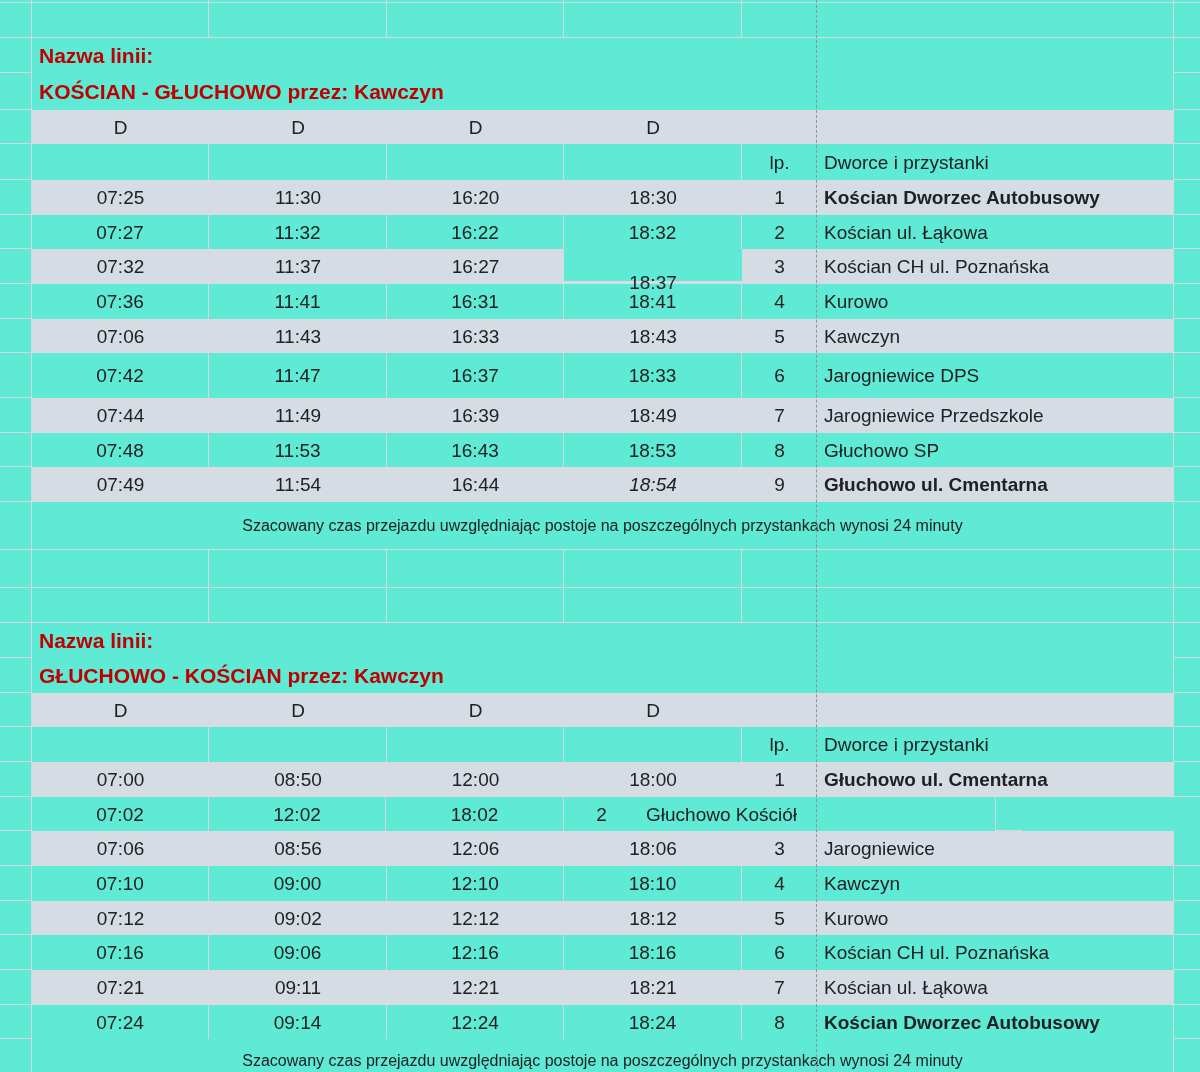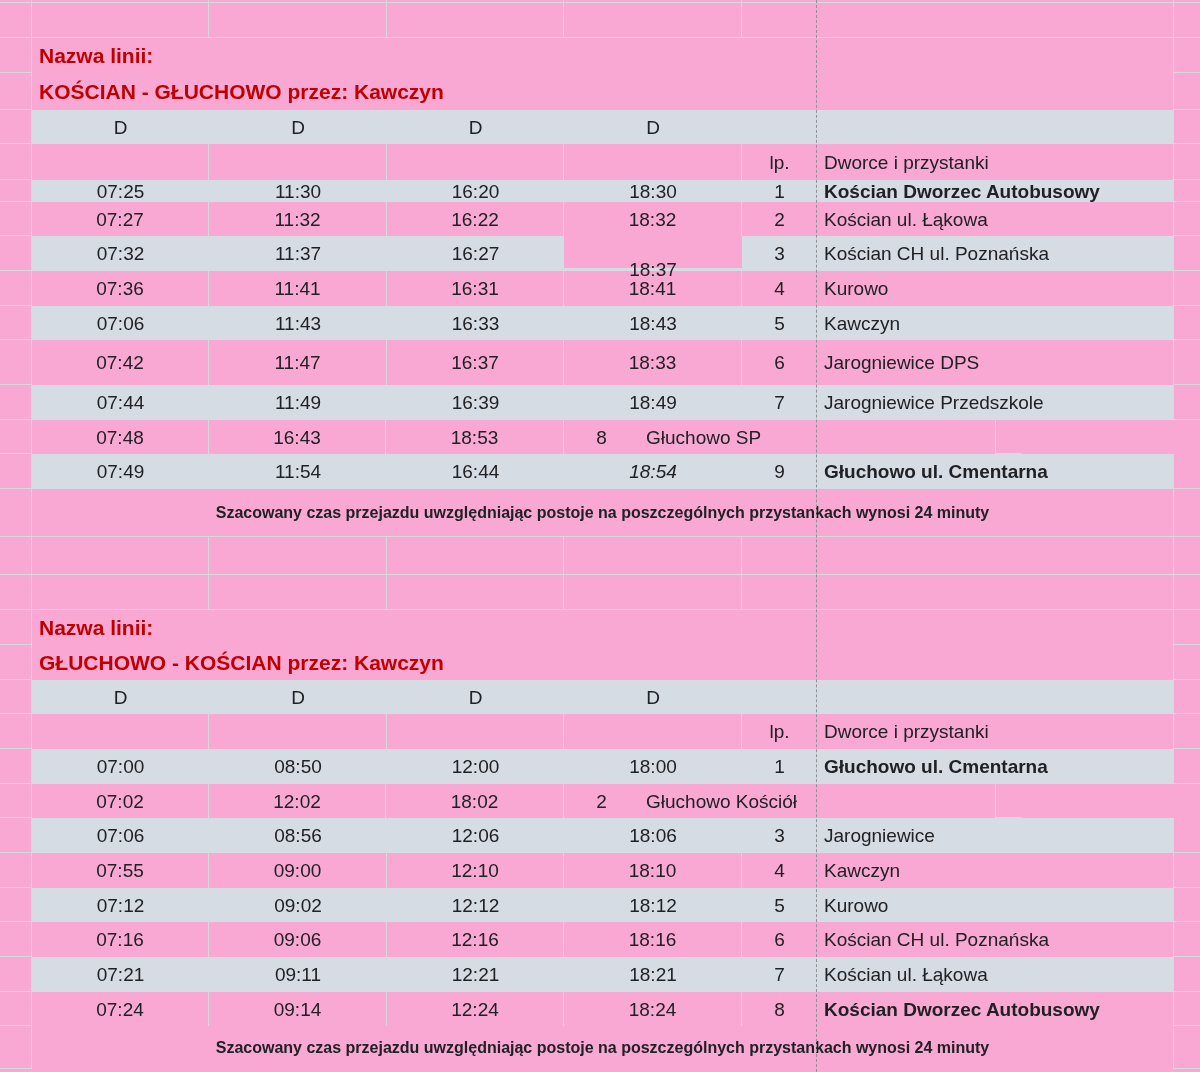--- a/index.html
+++ b/index.html
@@ -6,21 +6,21 @@
     --red:#c00000;
     --band:#d6dce4;
     --grid:#d5d8dc;
     --text:#202124;
     --dash:#8f9399;
   }
   html,body{margin:0;padding:0;background:#fff;}
   .sheet{
     position:relative;
     width:1200px;height:1072px;
-    background:#f9a8d4;
+    background:#5eead4;
     font-family:"Liberation Sans","DejaVu Sans",sans-serif;
     color:var(--text);
     overflow:hidden;
   }
   .row{display:flex;width:1200px;}
   .cell{
     box-sizing:border-box;flex:0 0 auto;
     display:flex;align-items:center;
     font-size:19px;line-height:1;
     white-space:nowrap;
@@ -33,21 +33,21 @@
   .merged{width:1141px;}
   .g{border-right:1px solid var(--grid);border-bottom:1px solid var(--grid);}
   .vr{border-right:1px solid var(--grid);}
   .hb{border-bottom:1px solid var(--grid);}
   .hl{border-left:1px solid var(--grid);}
   .band{background:var(--band);}
   .label-cell,.title-cell{
     color:var(--red);font-weight:bold;font-size:21px;
     padding-left:7px;
   }
-  .footer-cell{justify-content:center;font-weight:bold;font-size:16px;}
+  .footer-cell{justify-content:center;font-weight:normal;font-size:16px;}
   .bold{font-weight:bold;}
   .dash-line{
     position:absolute;left:816px;top:0;width:0;height:1072px;
     border-left:1px dashed var(--dash);
     z-index:4;
   }
 </style>
 </head>
 <body>
 
@@ -96,21 +96,21 @@
     <div class="row row-colhead" style="height: 36px;">
       <div class="cell col-a g"></div>
       <div class="cell col-t vr" style="width: 177px;"></div>
       <div class="cell col-t vr" style="width: 178px;"></div>
       <div class="cell col-t vr" style="width: 177px;"></div>
       <div class="cell col-t vr" style="width: 178px;"></div>
       <div class="cell col-lp">lp.</div>
       <div class="cell col-stop">Dworce i przystanki</div>
       <div class="cell col-h hl hb"></div>
     </div>
-    <div class="row row-data" style="height: 22px;">
+    <div class="row row-data" style="height: 35px;">
       <div class="cell col-a g"></div>
       <div class="cell col-t band" style="width: 177px;">07:25</div>
       <div class="cell col-t band" style="width: 178px;">11:30</div>
       <div class="cell col-t band" style="width: 177px;">16:20</div>
       <div class="cell col-t band" style="width: 178px;">18:30</div>
       <div class="cell col-lp band">1</div>
       <div class="cell col-stop band bold">Kościan Dworzec Autobusowy</div>
       <div class="cell col-h hl hb"></div>
     </div>
     <div class="row row-data" style="height: 34px;">
@@ -169,20 +169,21 @@
       <div class="cell col-t band" style="width: 178px;">11:49</div>
       <div class="cell col-t band" style="width: 177px;">16:39</div>
       <div class="cell col-t band" style="width: 178px;">18:49</div>
       <div class="cell col-lp band">7</div>
       <div class="cell col-stop band">Jarogniewice Przedszkole</div>
       <div class="cell col-h hl hb"></div>
     </div>
     <div class="row row-data" style="height: 34px;">
       <div class="cell col-a g"></div>
       <div class="cell col-t vr" style="width: 177px;">07:48</div>
+      <div class="cell col-t vr" style="width: 178px;">11:53</div>
       <div class="cell col-t vr" style="width: 177px;">16:43</div>
       <div class="cell col-t vr" style="width: 178px;">18:53</div>
       <div class="cell col-lp">8</div>
       <div class="cell col-stop">Głuchowo SP</div>
       <div class="cell col-h hl hb"></div>
     </div>
     <div class="row row-data" style="height: 35px;">
       <div class="cell col-a g"></div>
       <div class="cell col-t band" style="width: 177px;">07:49</div>
       <div class="cell col-t band" style="width: 178px;">11:54</div>
@@ -271,21 +272,21 @@
       <div class="cell col-t band" style="width: 177px;">07:06</div>
       <div class="cell col-t band" style="width: 178px;">08:56</div>
       <div class="cell col-t band" style="width: 177px;">12:06</div>
       <div class="cell col-t band" style="width: 178px;">18:06</div>
       <div class="cell col-lp band">3</div>
       <div class="cell col-stop band">Jarogniewice</div>
       <div class="cell col-h hl hb"></div>
     </div>
     <div class="row row-data" style="height: 35px;">
       <div class="cell col-a g"></div>
-      <div class="cell col-t vr" style="width: 177px;">07:55</div>
+      <div class="cell col-t vr" style="width: 177px;">07:10</div>
       <div class="cell col-t vr" style="width: 178px;">09:00</div>
       <div class="cell col-t vr" style="width: 177px;">12:10</div>
       <div class="cell col-t vr" style="width: 178px;">18:10</div>
       <div class="cell col-lp">4</div>
       <div class="cell col-stop">Kawczyn</div>
       <div class="cell col-h hl hb"></div>
     </div>
     <div class="row row-data" style="height: 34px;">
       <div class="cell col-a g"></div>
       <div class="cell col-t band" style="width: 177px;">07:12</div>

